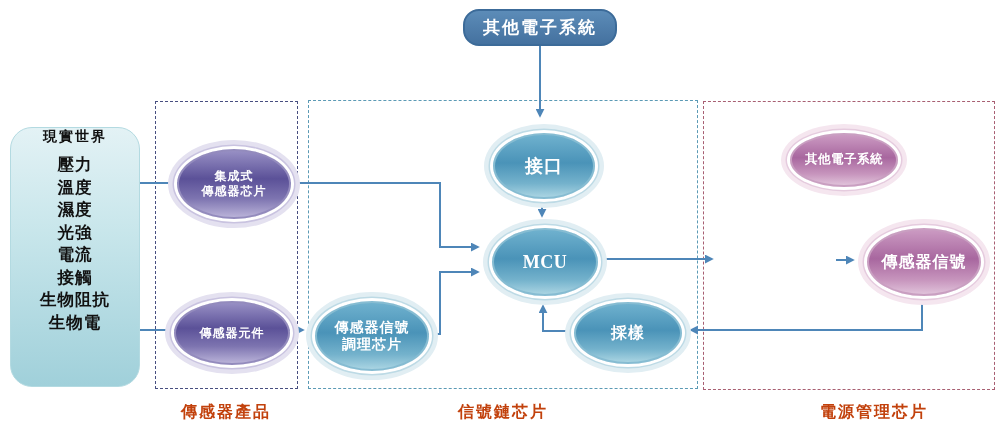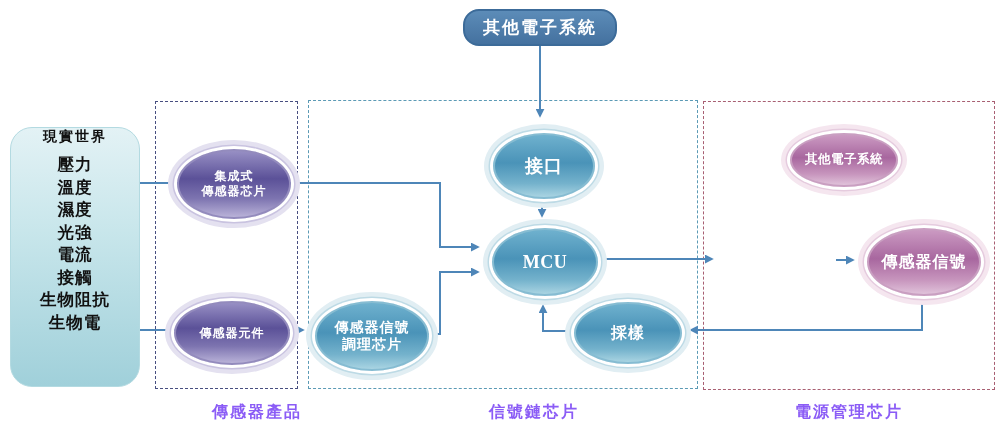--- a/index.html
+++ b/index.html
@@ -46,21 +46,21 @@
     position:absolute;left:10px;top:127px;width:130px;height:260px;z-index:2;
     background:linear-gradient(180deg,#e3f2f5 0%,#c8e6eb 40%,#a0d0da 100%);
     border:1px solid #b3dae1;border-radius:22px;box-sizing:border-box;
     color:#111;text-align:center;
   }
   #real-world-title{margin-top:0;font-size:14px;font-weight:bold;letter-spacing:2px;}
   #real-world-list{margin-top:8px;font-size:16.5px;font-weight:bold;line-height:22.5px;letter-spacing:1px;}
   
   .section-label{
     position:absolute;top:402px;z-index:2;transform:translateX(-50%);
-    font-size:16px;font-weight:bold;color:#8b5cf6;letter-spacing:2px;white-space:nowrap;margin-left:31px;
+    font-size:16px;font-weight:bold;color:#c2410c;letter-spacing:2px;white-space:nowrap;
   }
 </style>
 </head>
 <body>
 
 <div id="canvas">
 
   <div class="group" style="left:155px;top:101px;width:141px;height:286px;border-color:#474e80"></div>
   <div class="group" style="left:308px;top:100px;width:388px;height:287px;border-color:#5b9ab5"></div>
   <div class="group" style="left:703px;top:101px;width:290px;height:287px;border-color:#a85f72"></div>
@@ -134,15 +134,15 @@
     <span>其他電子系統</span>
   </div>
 
 
   <div class="node pink" style="left:867px;top:228px;width:110px;height:64px;font-size:16px">
     <span>傳感器信號</span>
   </div>
 
   <div class="section-label" style="left:226px">傳感器產品</div>
   <div class="section-label" style="left:503px">信號鏈芯片</div>
-  <div class="section-label" style="left:818px">電源管理芯片</div>
+  <div class="section-label" style="left:874px">電源管理芯片</div>
 
 </div>
 
 </body></html>

